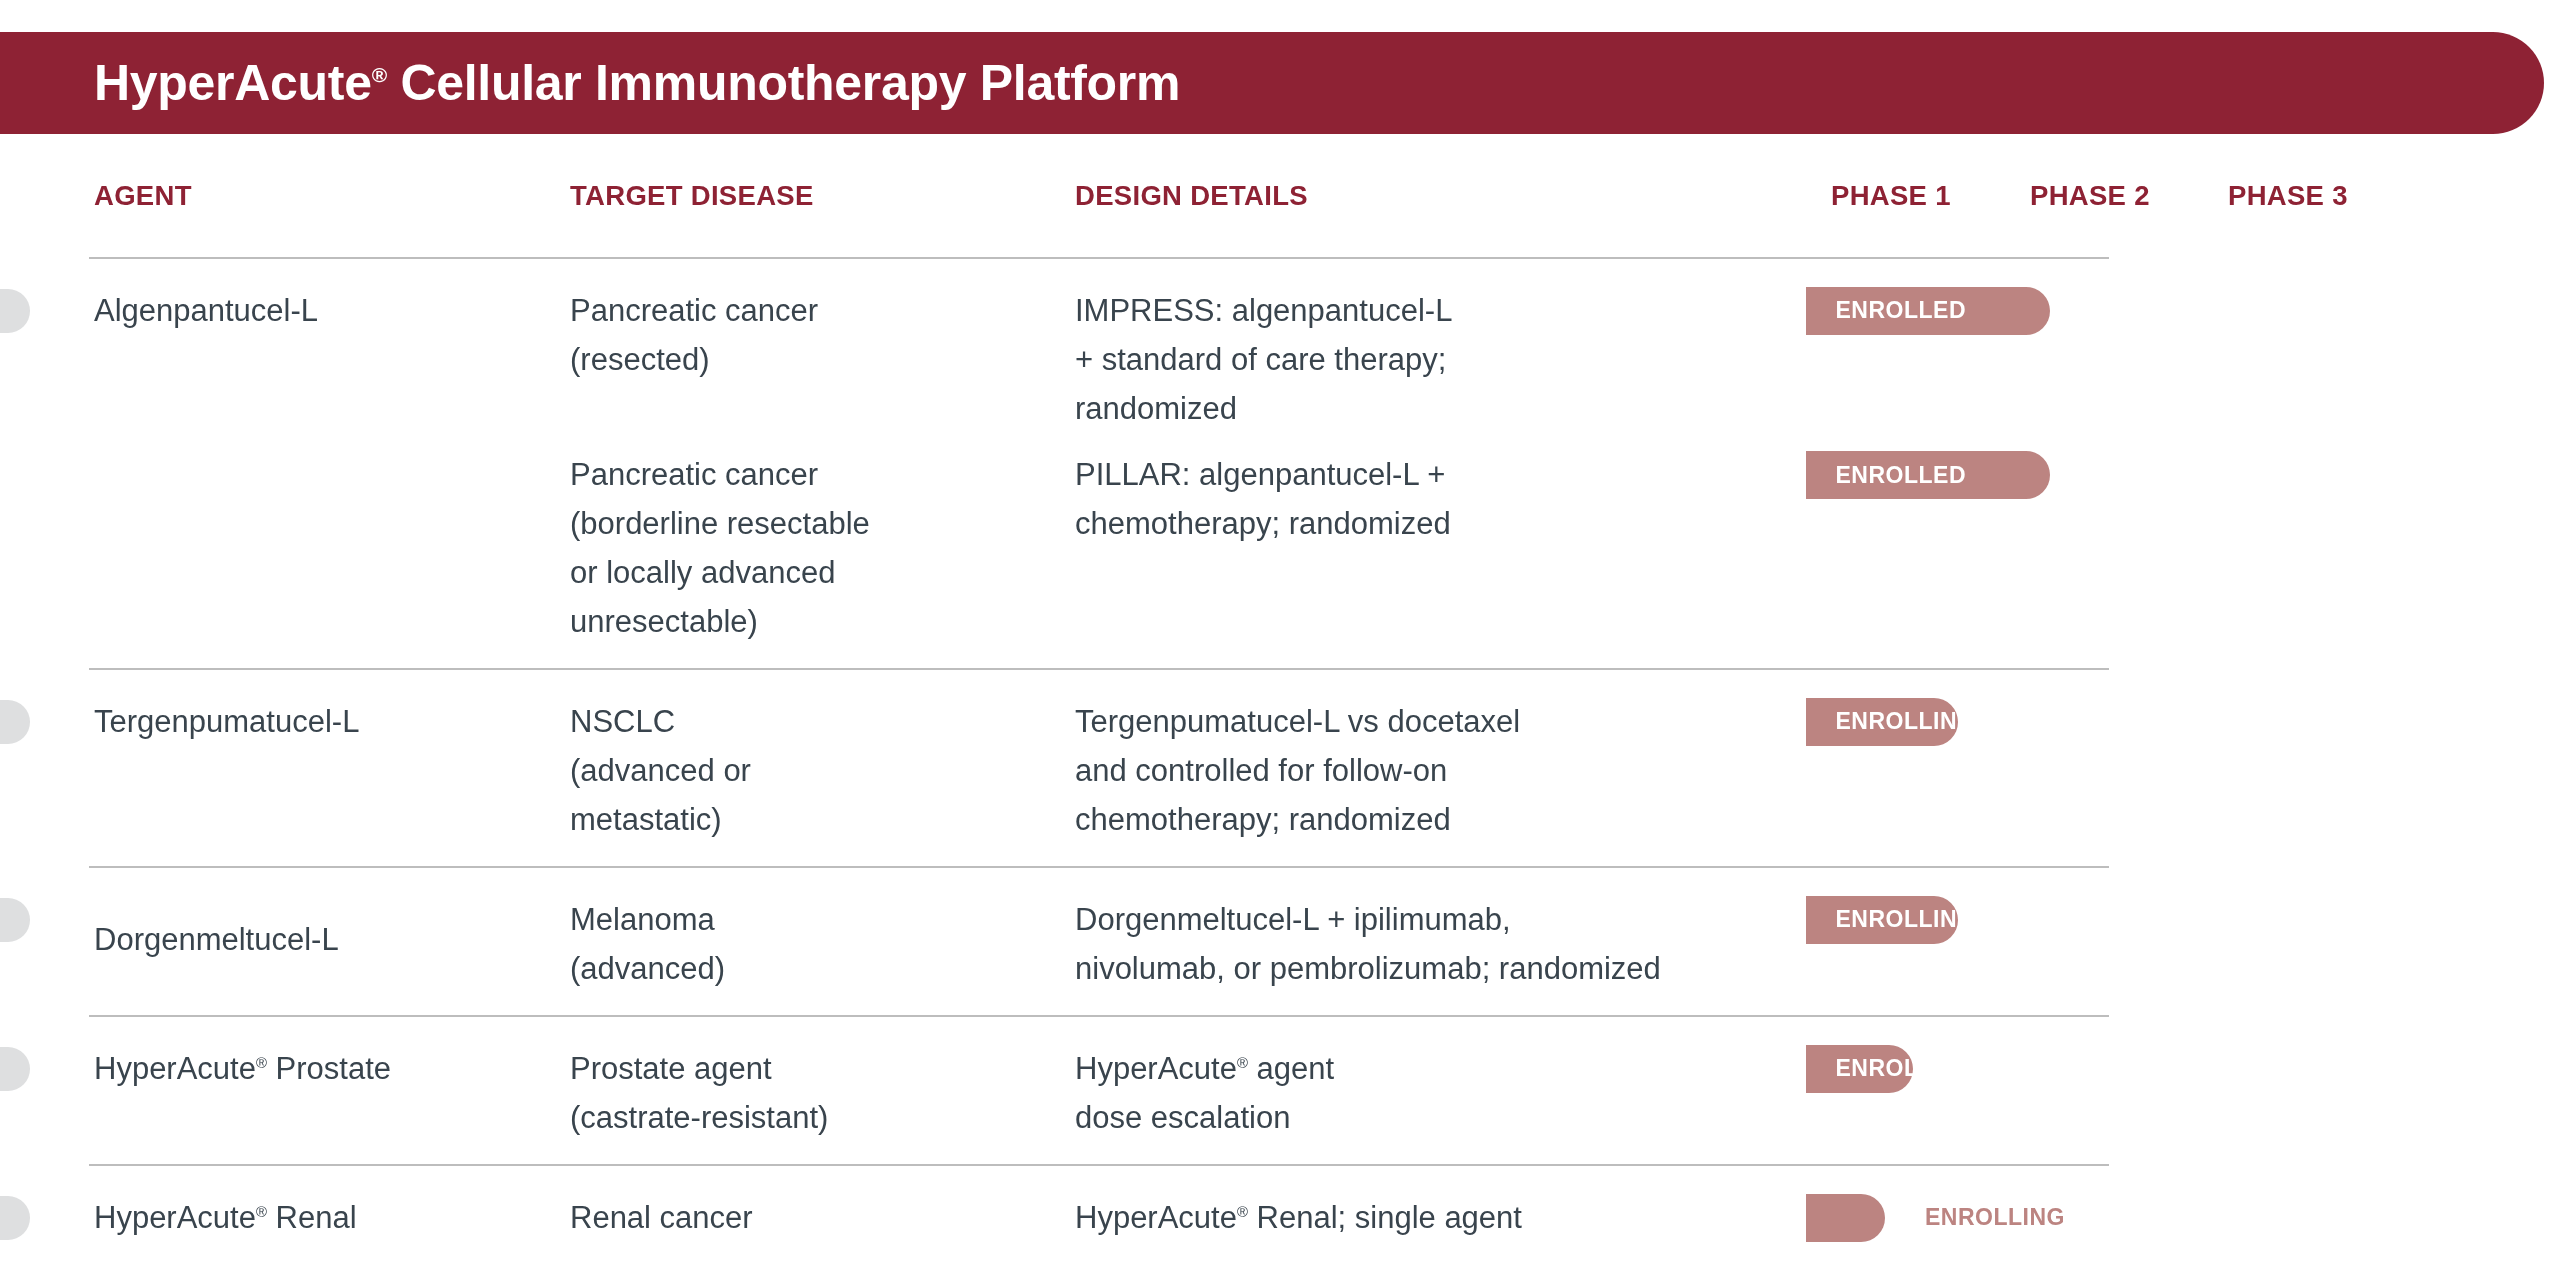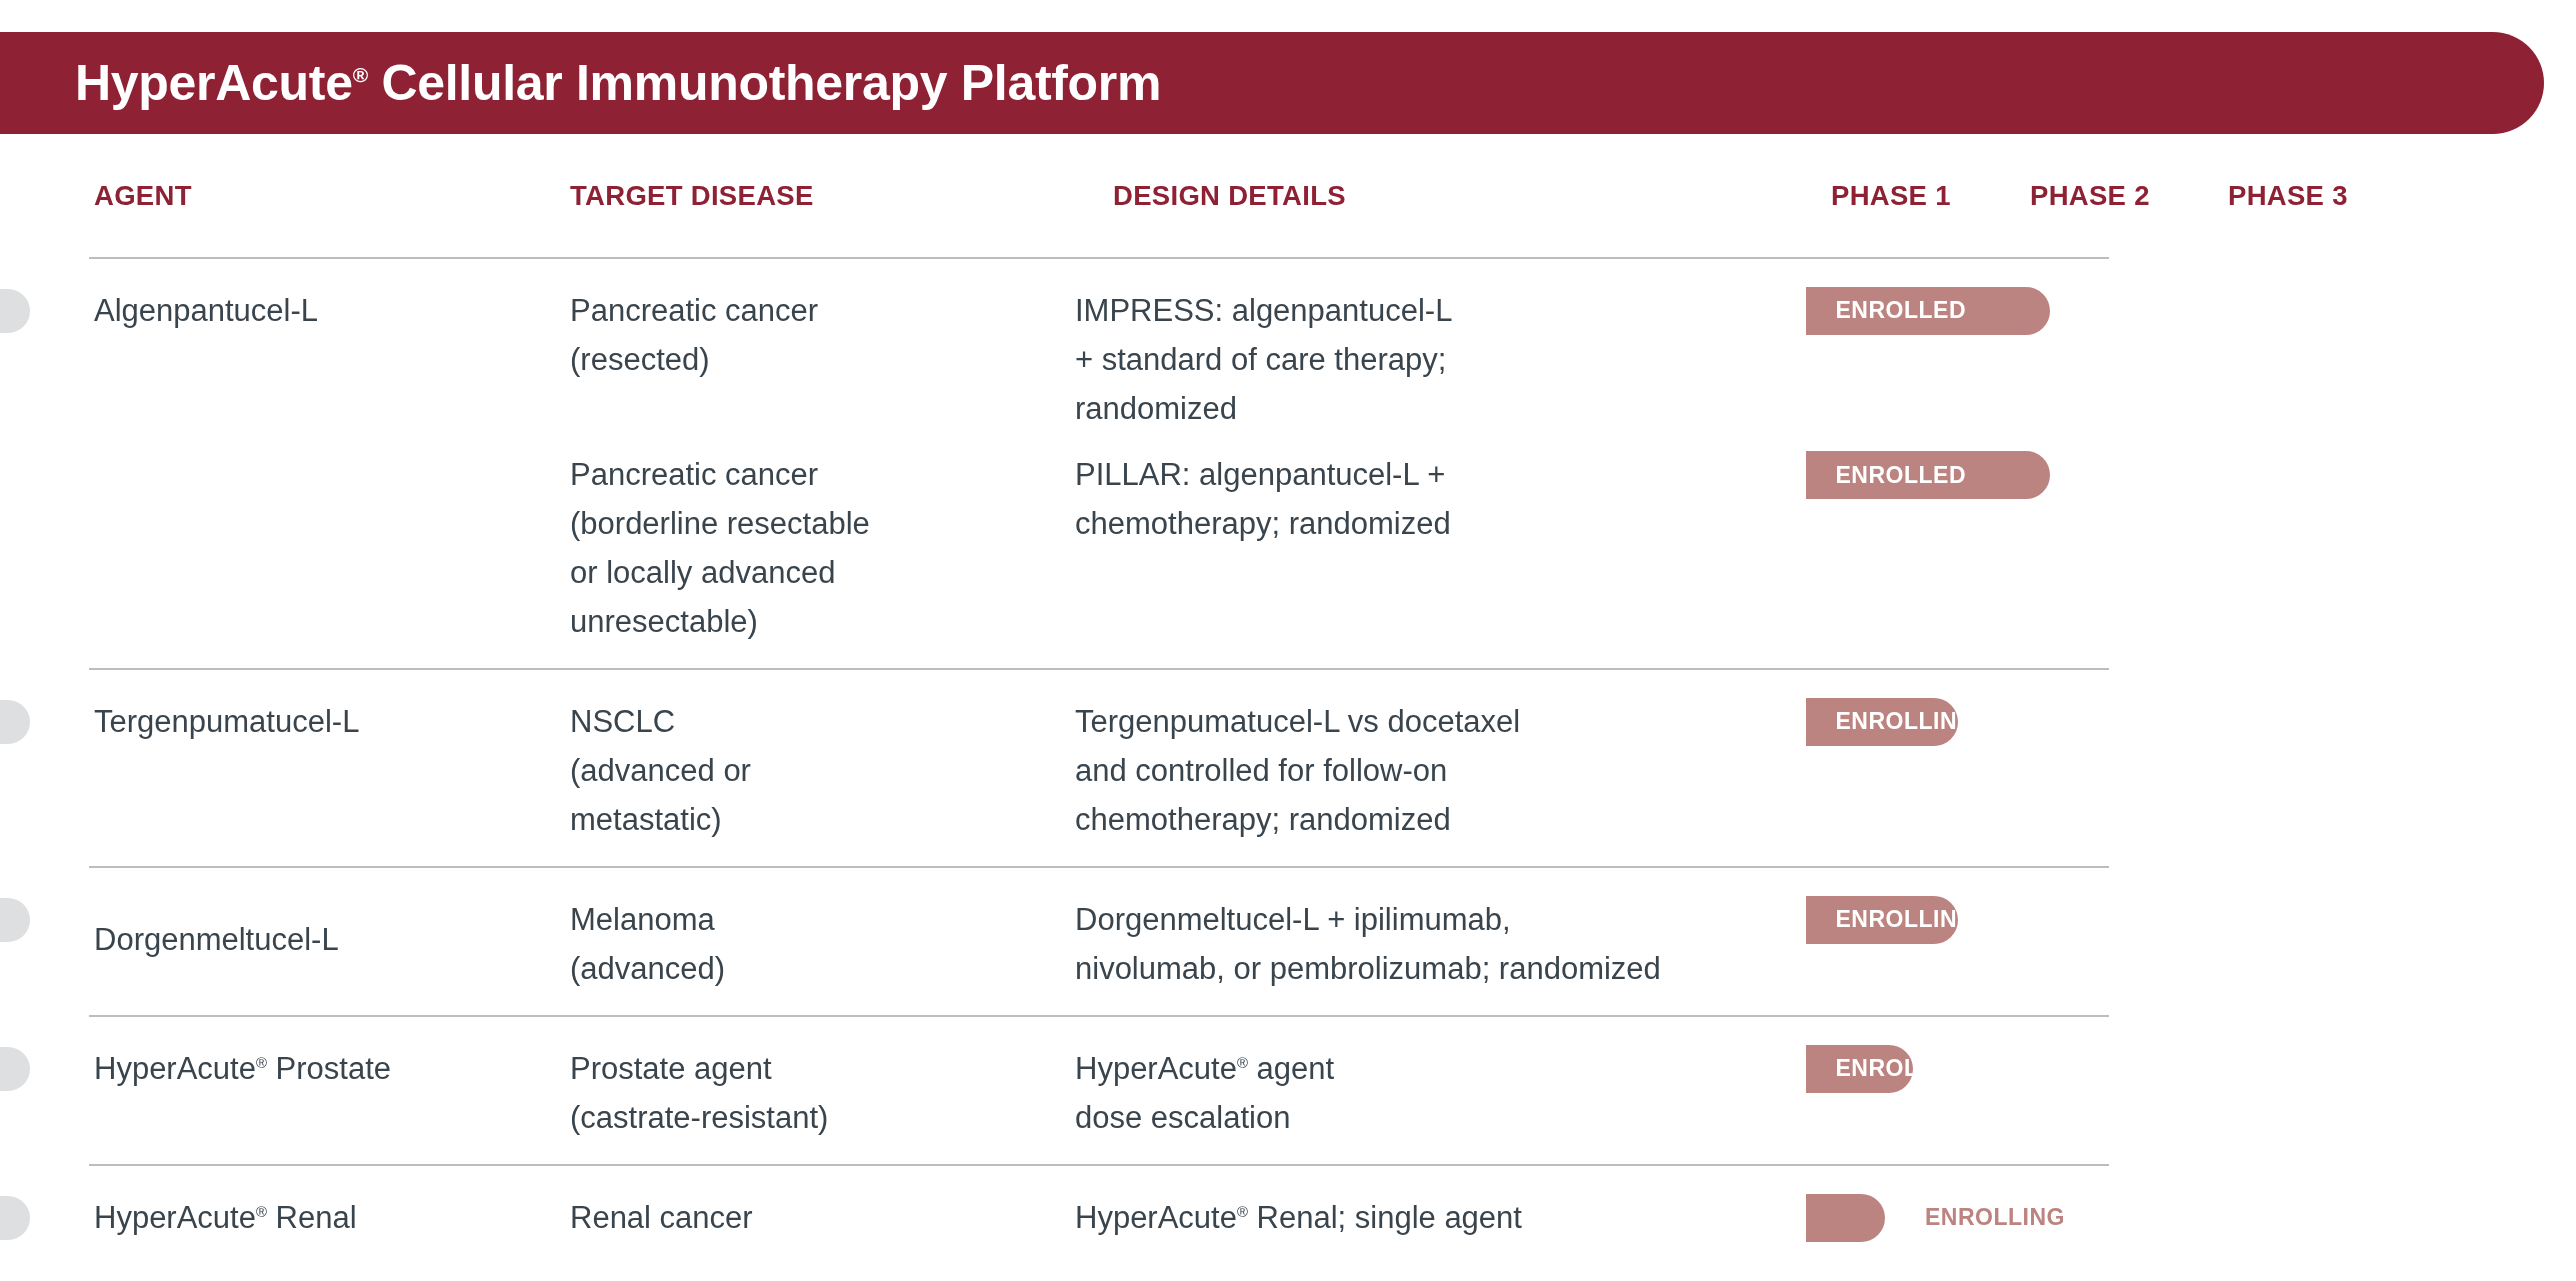--- a/index.html
+++ b/index.html
@@ -28,21 +28,21 @@
     border-top-right-radius: 51px;
     border-bottom-right-radius: 51px;
     display: flex;
     align-items: center;
   }
   .banner-title {
     color: #ffffff;
     font-size: 50px;
     font-weight: bold;
     letter-spacing: -0.3px;
-    padding-left: 75px;
+    padding-left: 94px;
     white-space: nowrap;
     line-height: 1;
   }
   .banner-title sup {
     font-size: 0.42em;
     vertical-align: super;
     line-height: 0;
   }
 
   
@@ -57,21 +57,21 @@
     position: absolute;
     color: #8E2234;
     font-size: 27.5px;
     font-weight: bold;
     letter-spacing: 0.3px;
     white-space: nowrap;
     top: 0;
   }
   .ch-agent   { left: 94px; text-align: right; }
   .ch-disease { left: 570px; }
-  .ch-design  { left: 1075px; margin-left: 38px; }
+  .ch-design  { left: 1075px; }
   .ch-p1      { left: 1831px; }
   .ch-p2      { left: 2030px; }
   .ch-p3      { left: 2228px; }
 
   
   .table {
     position: absolute;
     left: 0;
     top: 257px;
     width: 2576px;

